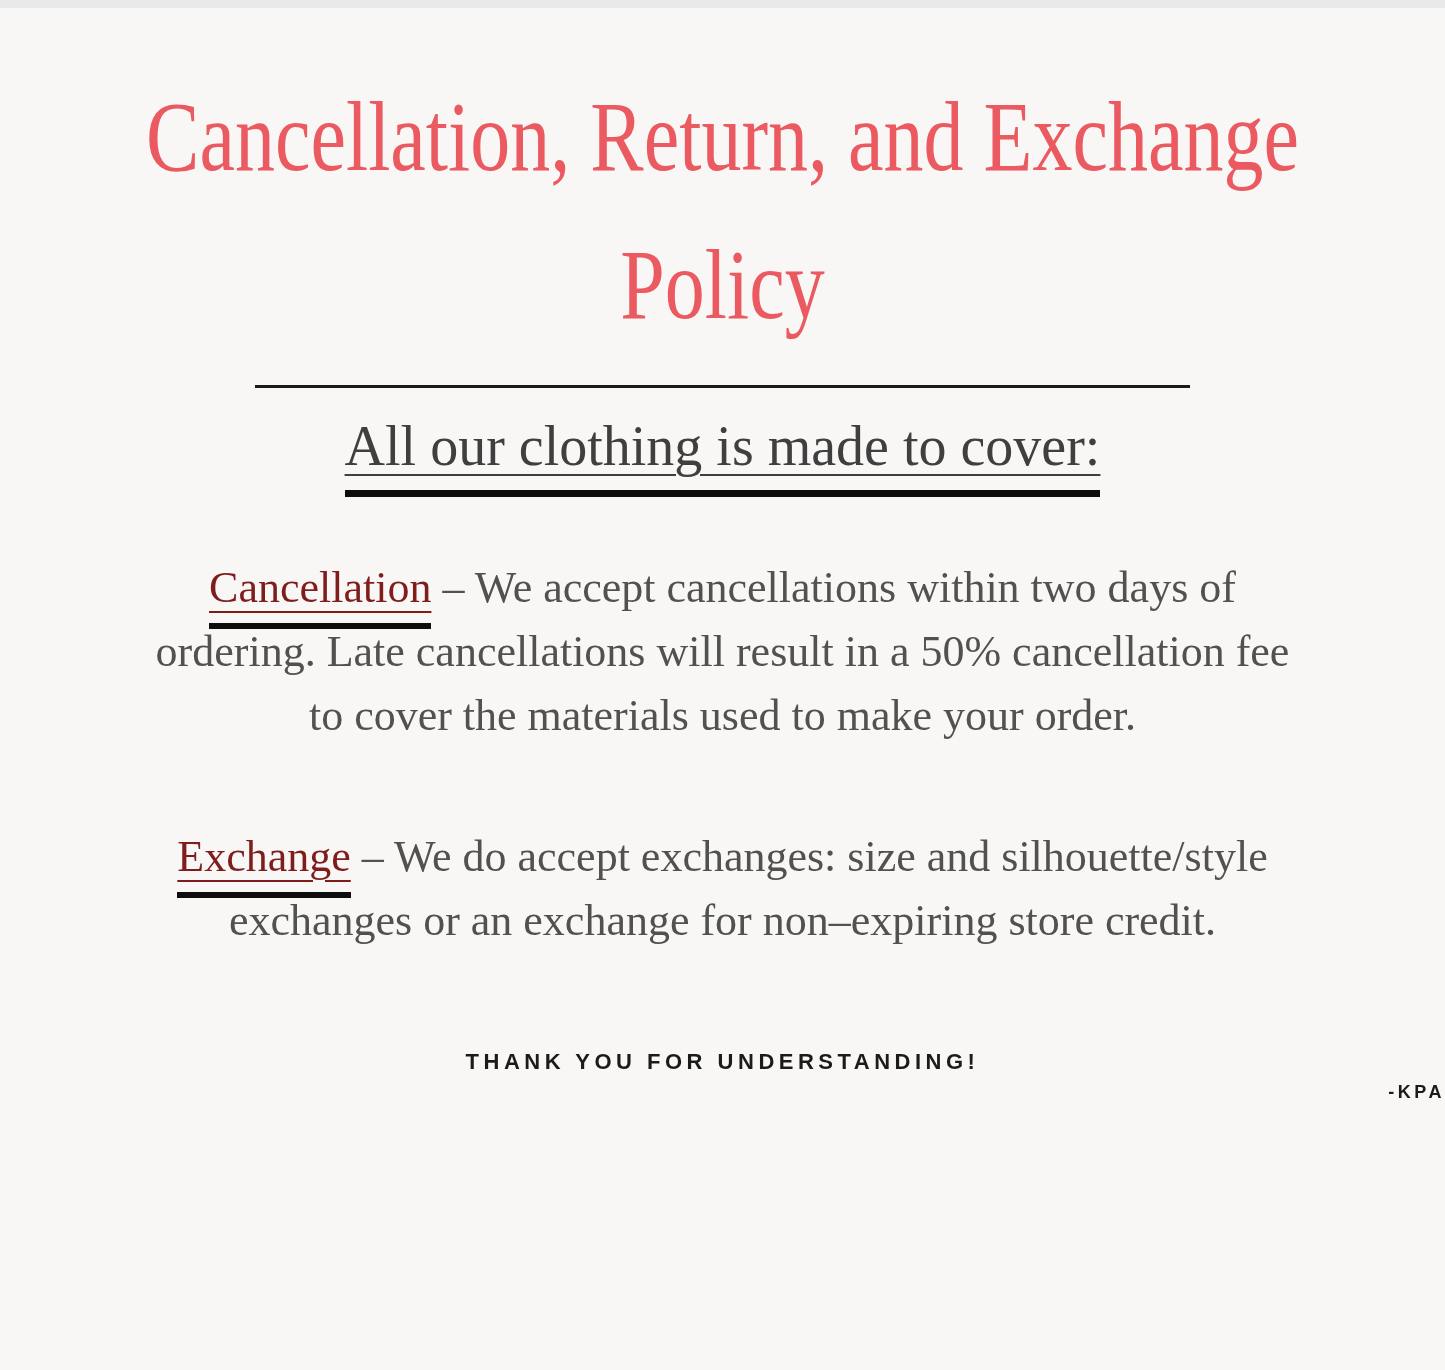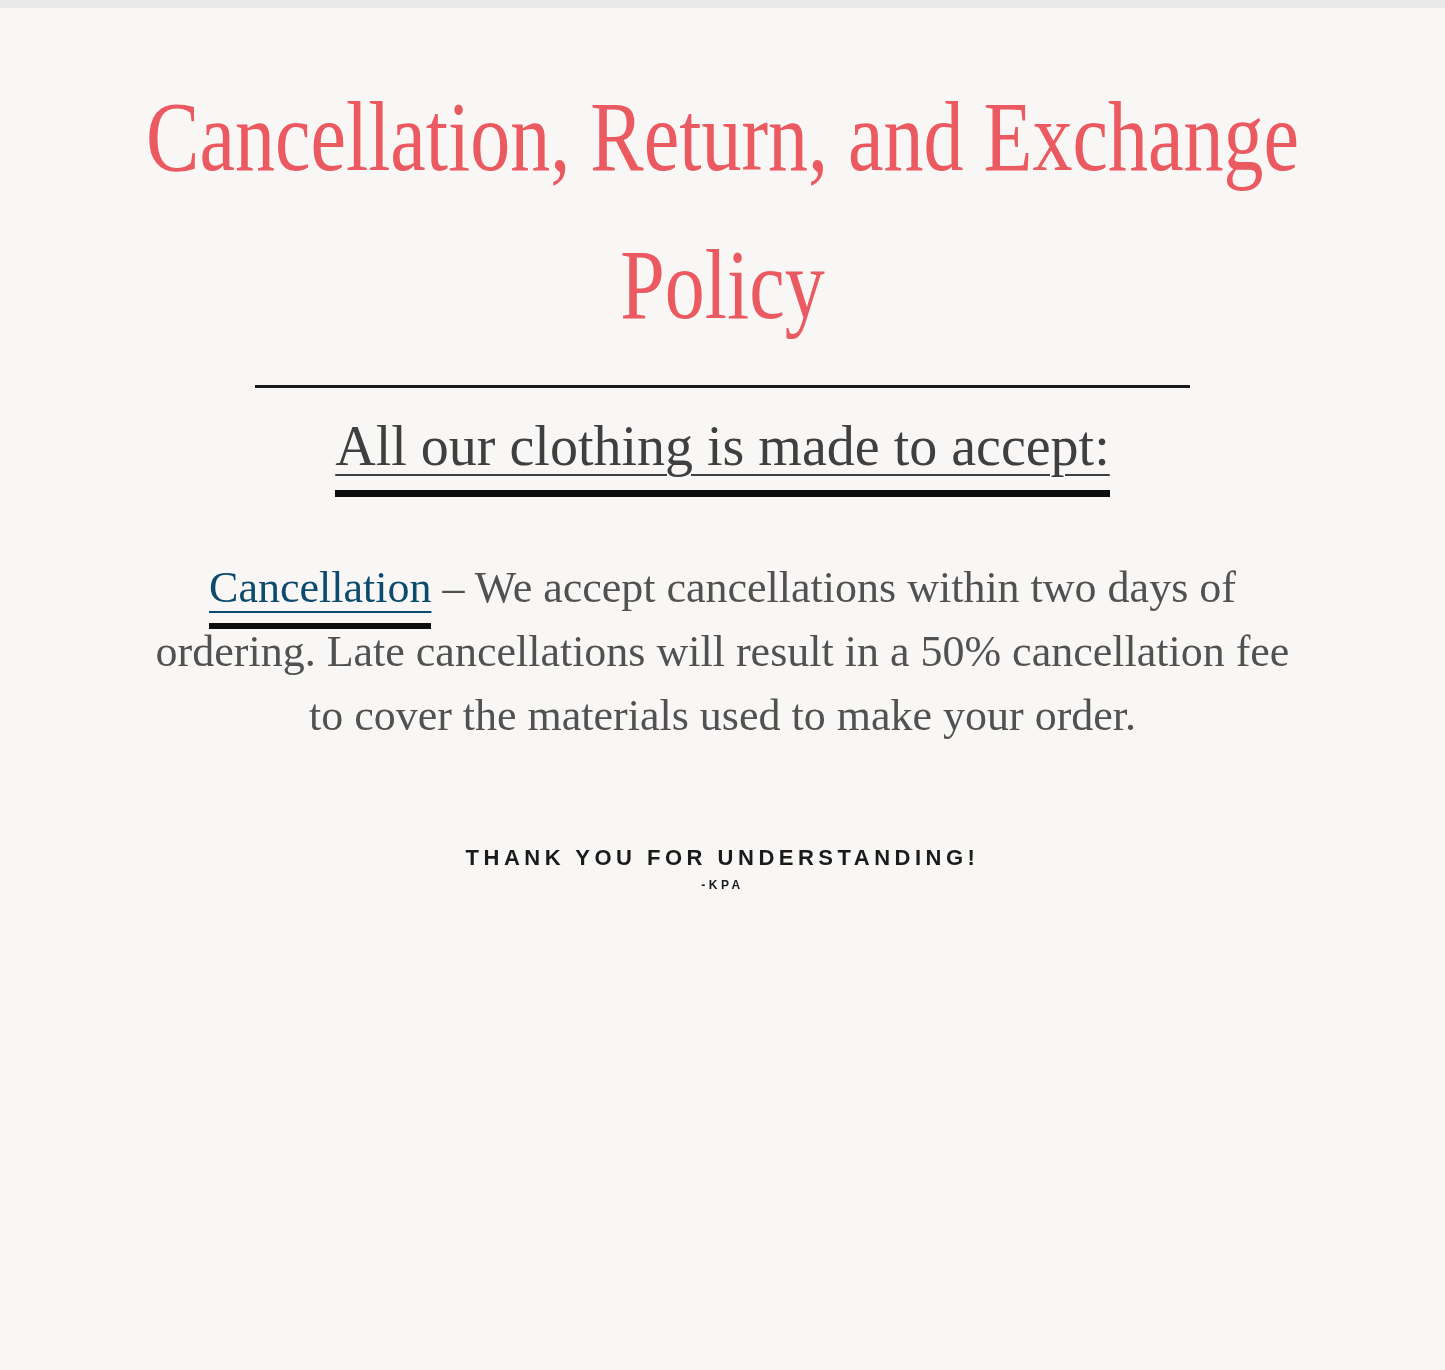--- a/index.html
+++ b/index.html
@@ -63,68 +63,73 @@
     font-size: 44px;
     font-weight: 300;
     line-height: 1.46;
     text-align: center;
     color: #515151;
   }
   .policy-cancellation { margin-top: 78px; }
   .policy-return      { margin-top: 72px; }
   .policy-exchange    { margin-top: 76px; }
   .term {
-    color: #0c4a6e;
+    color: #7f1d1d;
     border-bottom-width: 6px;
     padding-bottom: 11px;
   }
   .body-text {
     white-space: pre-line;
   }
   
   .footer {
     margin-top: 96px;
     text-align: center;
     font-family: "Liberation Sans", sans-serif;
     color: #1b1b1b;
   }
   .footer-line1 {
     font-size: 22px;
     font-weight: 700;
     letter-spacing: 4.5px;
   }
   .footer-line2 {
     margin-top: 7px;
-    font-size: 12px;
+    font-size: 18px;
     font-weight: 700;
     letter-spacing: 3.5px;
+    text-align: right;
   }
 </style>
 </head>
 <body>
 
 <div class="page">
 
   <h1 class="title" style="color:#ea5a60;">
     <span class="title-line">Cancellation, Return, and Exchange</span>
     <span class="title-line">Policy</span>
   </h1>
 
   <div class="divider"></div>
 
   <h2 class="subtitle">
-    <span class="dbl-underline">All our clothing is made to accept:</span>
+    <span class="dbl-underline">All our clothing is made to cover:</span>
   </h2>
 
   <section>
     <p class="policy-text policy-cancellation"><span class="term dbl-underline">Cancellation</span><span class="body-text"> – We accept cancellations within two days of
 ordering. Late cancellations will result in a 50% cancellation fee
 to cover the materials used to make your order.</span></p>
   </section>
 
 
+  <section>
+    <p class="policy-text policy-exchange"><span class="term dbl-underline">Exchange</span><span class="body-text"> – We do accept exchanges: size and silhouette/style
+exchanges or an exchange for non–expiring store credit.</span></p>
+  </section>
 
   <footer class="footer">
     <div class="footer-line1">THANK YOU FOR UNDERSTANDING!</div>
     <div class="footer-line2">-KPA</div>
   </footer>
 
 </div>
 
 </body></html>

